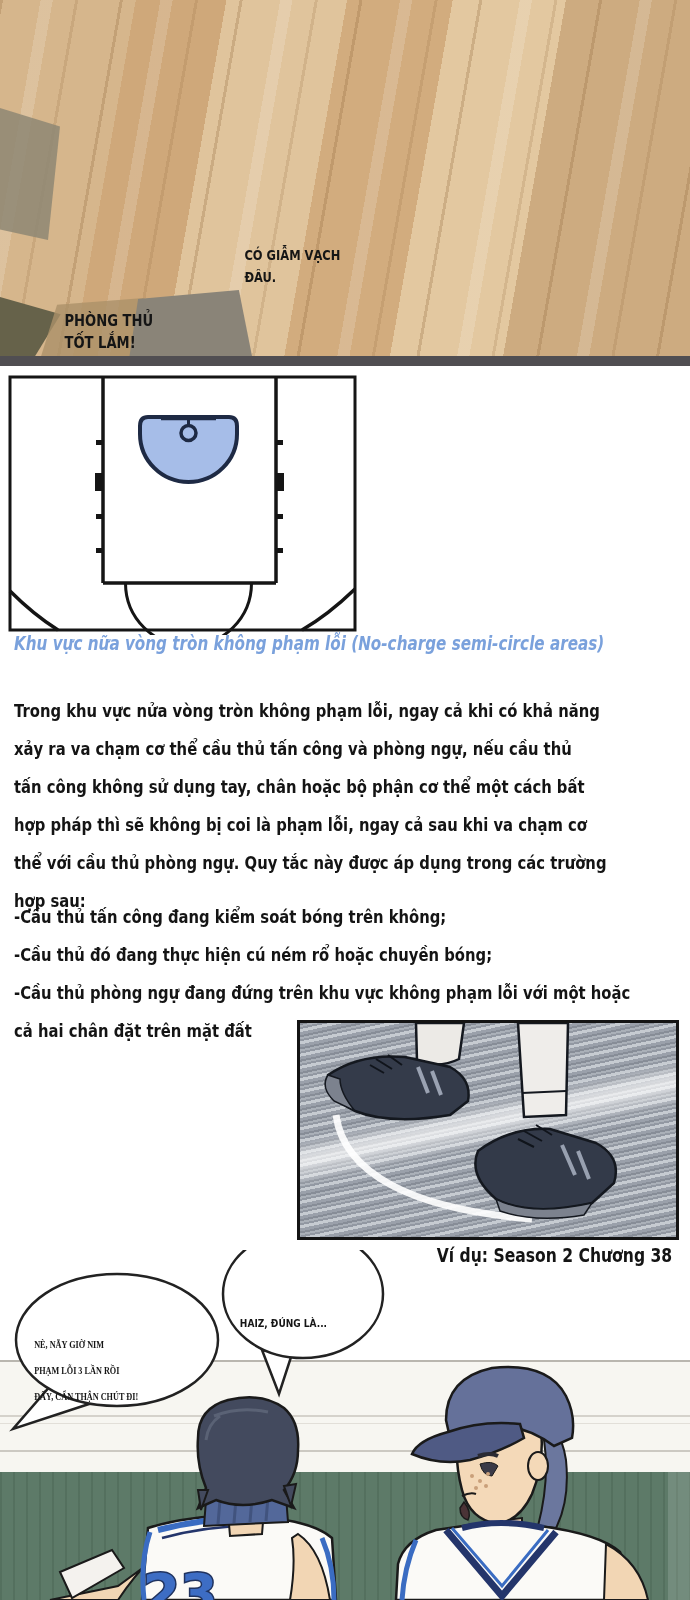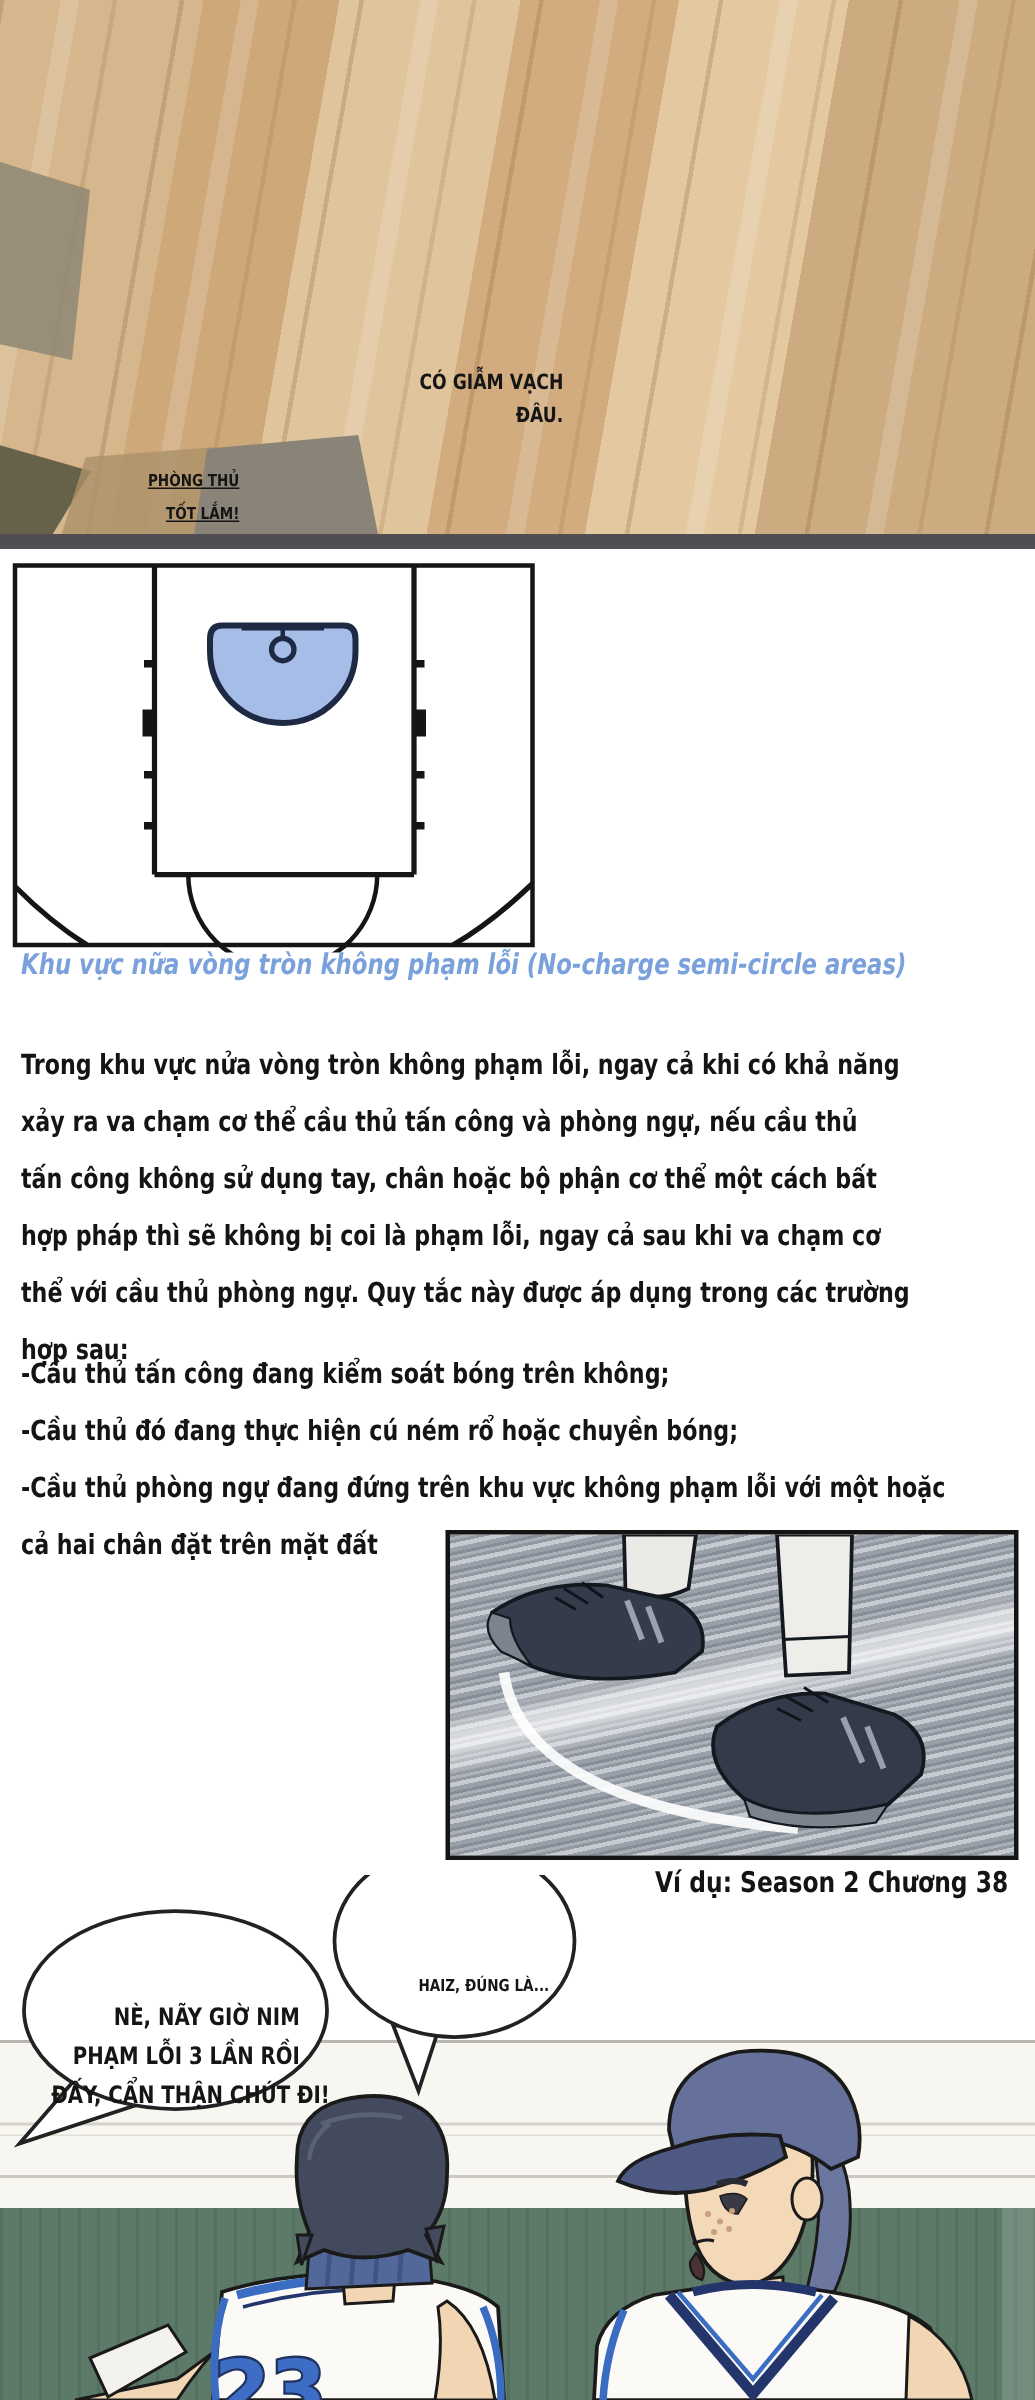--- a/index.html
+++ b/index.html
@@ -51,27 +51,27 @@
   .wall{position:absolute;left:0;top:1362px;width:690px;height:110px;background:#f7f6f1;}
   .molding1{position:absolute;left:0;top:1415px;width:690px;height:2px;background:#d5d2cb;}
   .molding2{position:absolute;left:0;top:1423px;width:690px;height:1px;background:#e2dfd8;}
   .molding3{position:absolute;left:0;top:1450px;width:690px;height:2px;background:#ccc9c2;}
   .green-wall{position:absolute;left:0;top:1472px;width:690px;height:128px;background:#5d7a68;}
   .green-wall:before{content:"";position:absolute;inset:0;
     background:repeating-linear-gradient(90deg, rgba(20,40,25,.12) 0 2px, rgba(0,0,0,0) 2px 13px);}
   .green-wall:after{content:"";position:absolute;right:0;top:0;width:22px;height:100%;
     background:rgba(255,255,255,.14);}
   
-  .bt{position:absolute;text-align:right;font-weight:bold;color:#151515;}
+  .bt{position:absolute;text-align:left;font-weight:bold;color:#151515;}
   .bt .ln{display:block;white-space:nowrap;transform:scaleX(.82);}
   .bt-step{left:230px;top:244px;width:160px;font-size:14px;}
   .bt-step .ln{line-height:22px;}
-  .bt-def{left:54px;top:310px;width:116px;font-size:11px;text-decoration:underline;}
+  .bt-def{left:54px;top:310px;width:116px;font-size:16px;}
   .bt-def .ln{line-height:22px;}
-  .bt-warn{left:16px;top:1332px;width:202px;font-size:16px;}
+  .bt-warn{left:16px;top:1332px;width:202px;font-size:10px;font-family:Liberation Serif, serif;}
   .bt-warn .ln{line-height:26px;}
   .bt-sigh{left:226px;top:1312px;width:154px;font-size:11px;}
   .bt-sigh .ln{line-height:24px;}
 </style>
 </head>
 <body>
 
 <div class="page">
 
   <section class="panel1">

